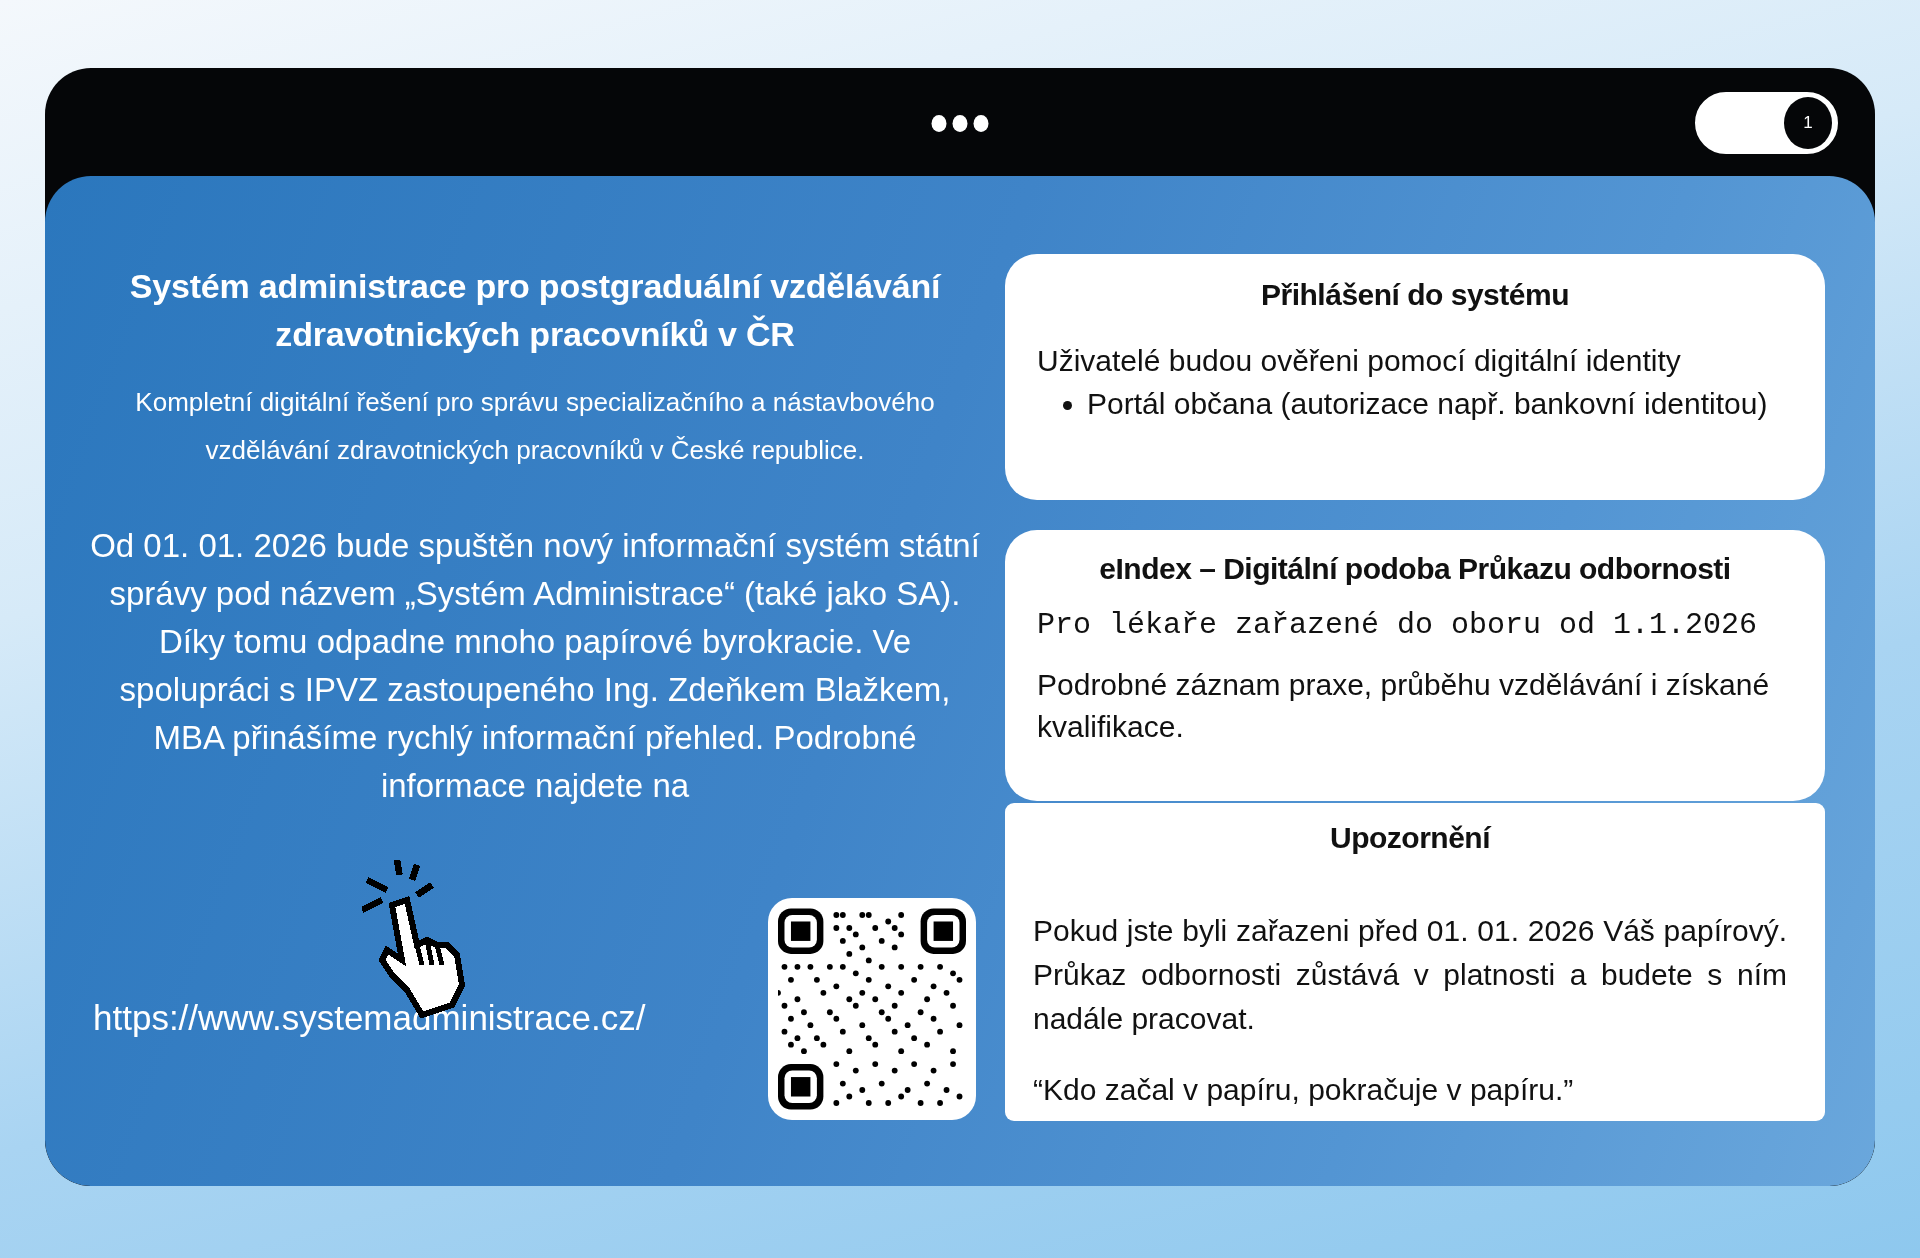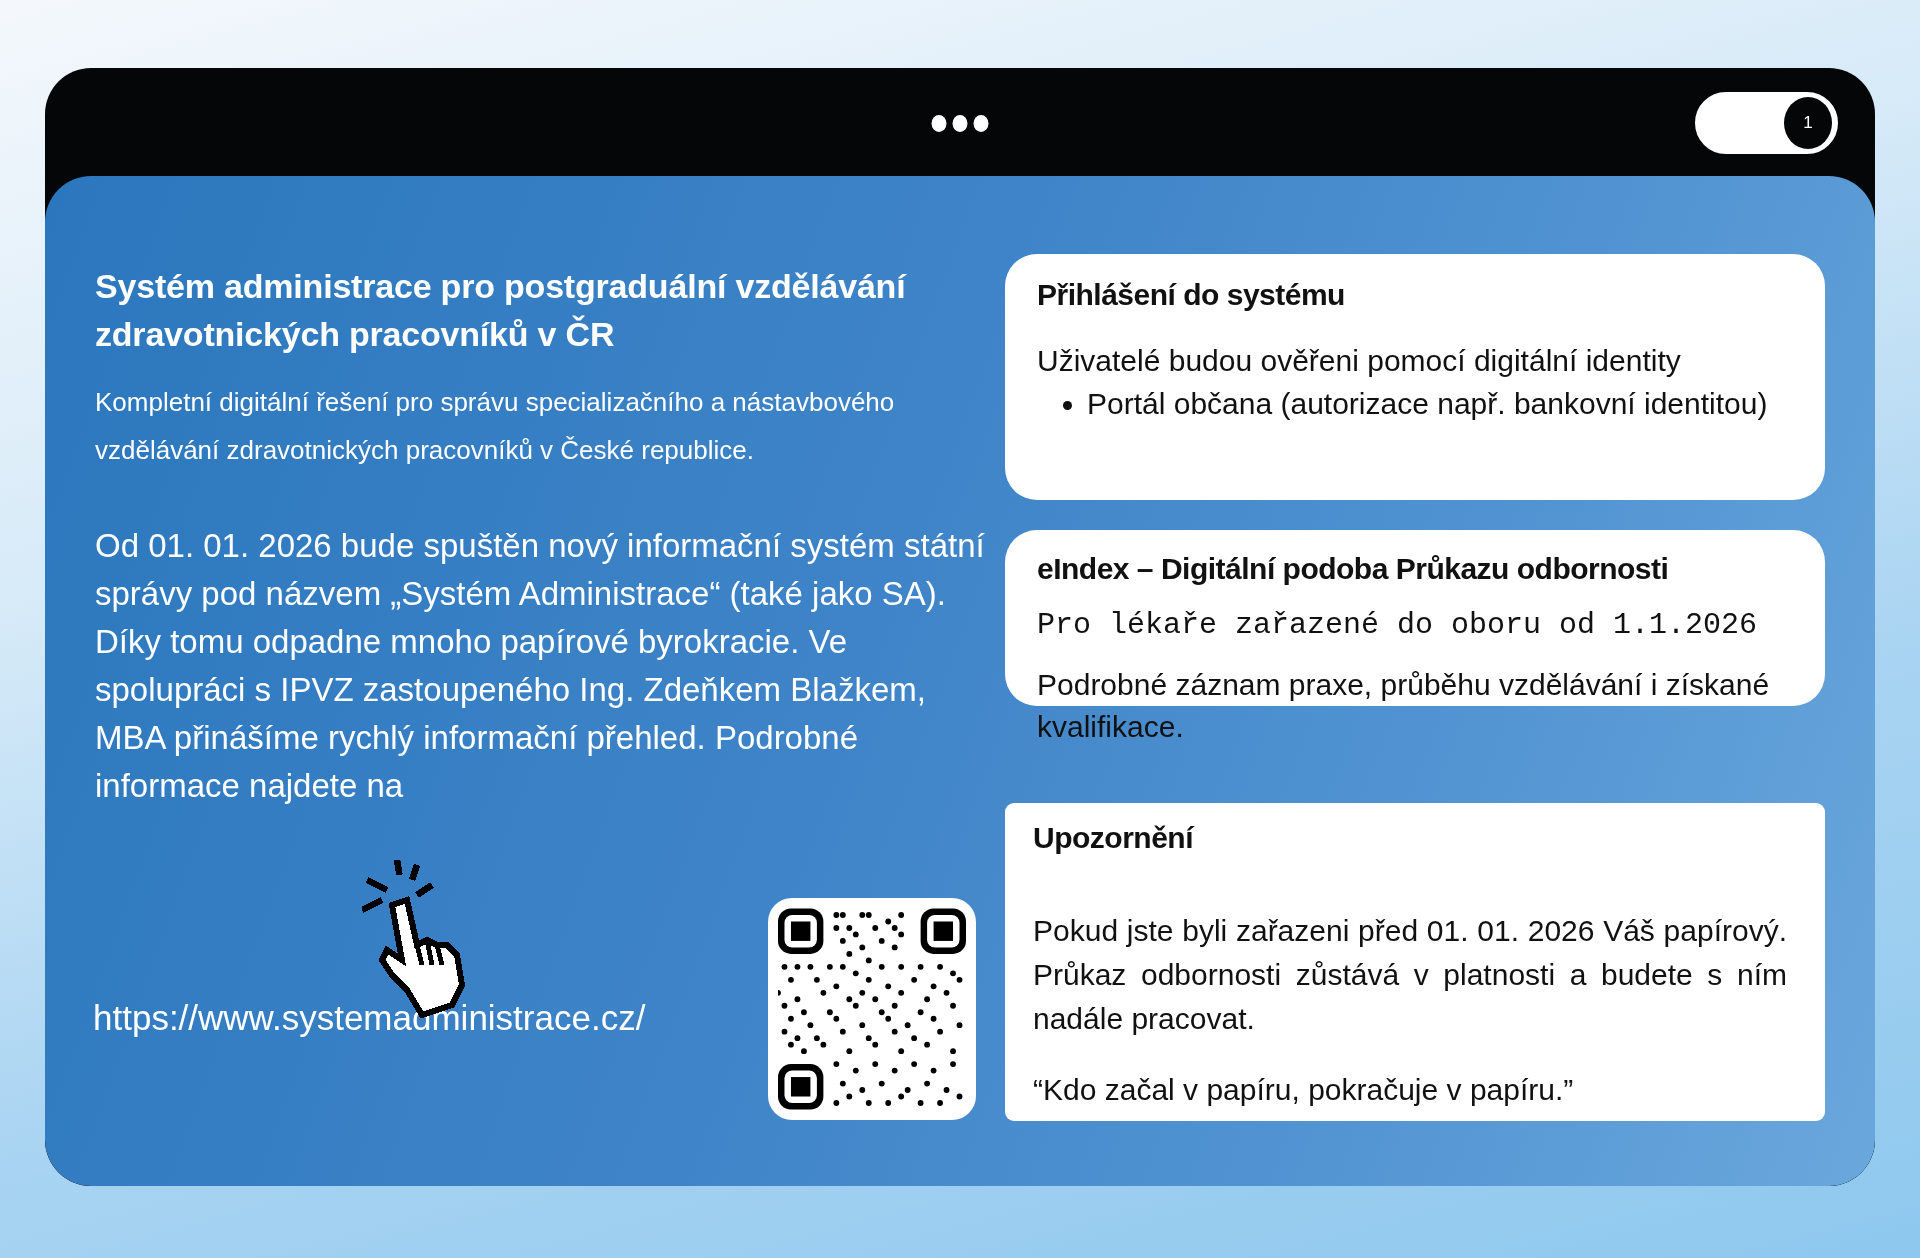--- a/index.html
+++ b/index.html
@@ -36,21 +36,21 @@
       position: absolute; right: 4px; top: 3px;
       width: 48px; height: 52px; border-radius: 50%; background: #050608;
       color: #fff; font-size: 17px; display: flex; align-items: center; justify-content: center;
     }
     .content {
       position: absolute; left: 0; top: 108px; right: 0; bottom: 0;
       border-radius: 46px 46px 46px 46px;
       background: linear-gradient(110deg, #2b77bd 0%, #3f84c8 45%, #5395d3 75%, #6aa7dc 100%);
     }
     .left {
-      position: absolute; left: 50px; top: 86px; width: 900px; color: #fff;
+      position: absolute; left: 40px; top: 86px; width: 900px; color: #fff; text-align: center;
     }
     .title {
       font-size: 34px; font-weight: bold; line-height: 48px; letter-spacing: -0.2px;
     }
     .intro {
       margin-top: 20px; font-size: 26px; line-height: 48px;
     }
     .body-text {
       margin-top: 48px; font-size: 33px; line-height: 48px;
     }
@@ -62,29 +62,29 @@
       background: #fff; border-radius: 24px; padding: 10px;
     }
     .cursor {
       position: absolute; left: 362px; top: 860px; width: 130px; height: 160px;
     }
     .card {
       position: absolute; left: 960px; width: 820px;
       background: #fff; border-radius: 32px; color: #111;
     }
     .card h3 {
-      font-size: 30px; font-weight: bold; letter-spacing: -0.5px;
+      font-size: 30px; font-weight: bold; letter-spacing: -0.5px; text-align: center;
     }
     .card p { font-size: 30px; line-height: 42px; }
     .card1 { top: 78px; height: 246px; padding: 24px 32px; }
     .card1 h3 { margin-bottom: 28px; }
     .card1 ul { list-style: none; margin-left: 26px; }
     .card1 li { font-size: 30px; line-height: 44px; position: relative; padding-left: 24px; }
     .card1 li::before { content: ""; position: absolute; left: 0; top: 19px; width: 9px; height: 9px; border-radius: 50%; background: #111; }
-    .card2 { top: 354px; height: 176px; padding: 22px 32px; }
+    .card2 { top: 354px; height: 271px; padding: 22px 32px; }
     .card2 h3 { margin-bottom: 18px; }
     .card2 .p1 { margin-bottom: 18px; font-family: Liberation Mono, monospace; }
     .card3 { top: 627px; height: 318px; padding: 18px 38px 20px 28px; border-radius: 9px; }
     .card3 h3 { margin-bottom: 54px; }
     .card3 .justify { text-align: justify; text-align-last: left; line-height: 44px; }
     .card3 .quote { margin-top: 28px; }
   </style>
 </head>
 <body>
 

